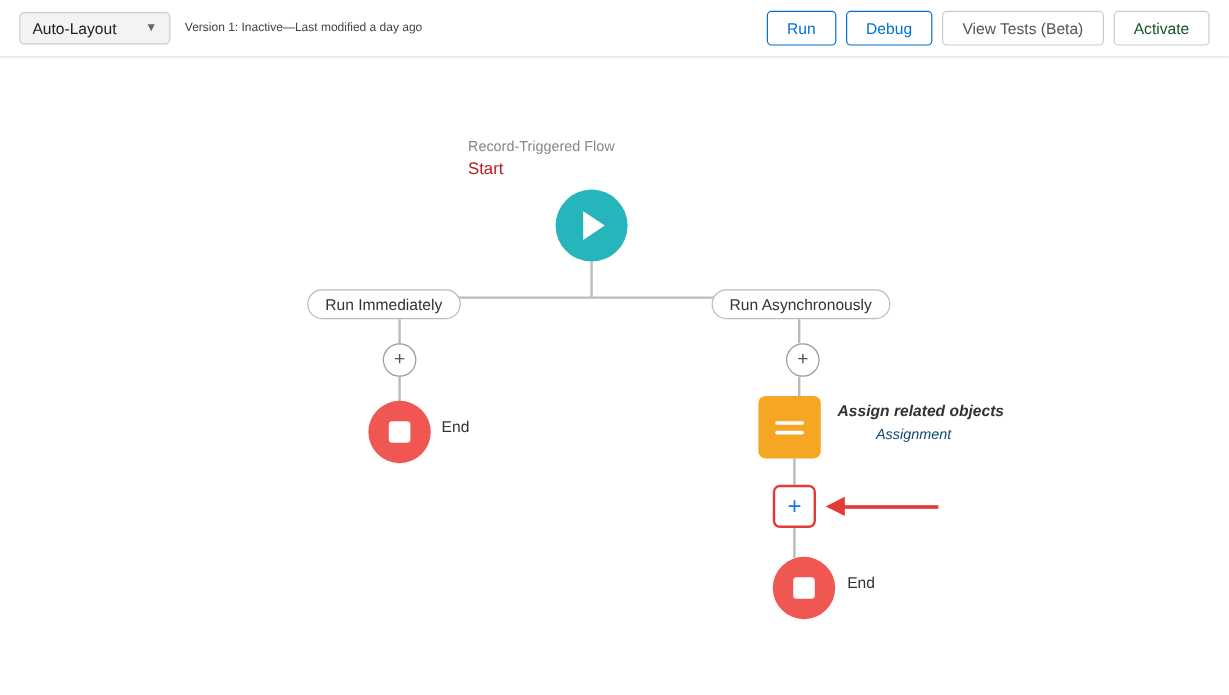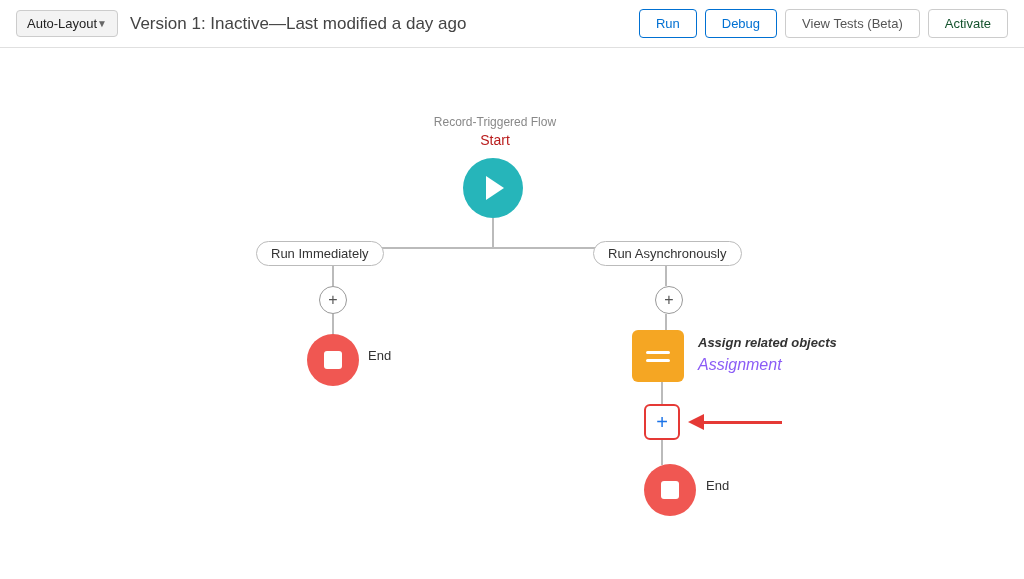--- a/index.html
+++ b/index.html
@@ -20,36 +20,36 @@
       background: #fff;
       border-bottom: 1px solid #e0e0e0;
       padding: 0 16px;
       gap: 12px;
       position: relative;
       z-index: 10;
     }
     .auto-layout-btn {
       display: flex;
       align-items: center;
-      gap: 0;
+      gap: 24px;
       background: #f3f3f3;
       border: 1px solid #ccc;
       border-radius: 4px;
       padding: 5px 10px;
       font-size: 13px;
       cursor: pointer;
       font-weight: 500;
       color: #222;
     }
     .auto-layout-btn .chevron {
       font-size: 10px;
       color: #666;
     }
     .version-text {
-      font-size: 17px;
+      font-size: 10px;
       color: #444;
       flex: 1;
     }
     .btn-group {
       display: flex;
       align-items: center;
       gap: 8px;
     }
     .btn {
       border-radius: 4px;
@@ -121,21 +121,21 @@
       margin-left: 4px;
     }
 
     
     .flow-title {
       position: absolute;
       top: 66px;
       left: 390px;
       font-size: 13px;
       color: #555;
-      text-align: center;
+      text-align: left;
       width: 210px;
       line-height: 1.4;
     }
     .flow-title .title-line1 {
       font-size: 12px;
       color: #888;
     }
     .flow-title .title-line2 {
       font-size: 14px;
       font-weight: 500;
@@ -252,22 +252,23 @@
       left: 698px;
       font-size: 13px;
       color: #333;
       line-height: 1.5;
       font-style: italic;
     }
     .assign-label .assign-name {
       font-weight: 600;
     }
     .assign-label .assign-type {
-      color: #8b5cf6;
-      font-size: 16px;
+      color: #0c4a6e;
+      font-size: 12px;
+      margin-left: 32px;
     }
 
     
     .add-btn-highlighted {
       position: absolute;
       top: 356px;
       left: 644px;
       width: 36px;
       height: 36px;
       border-radius: 6px;

